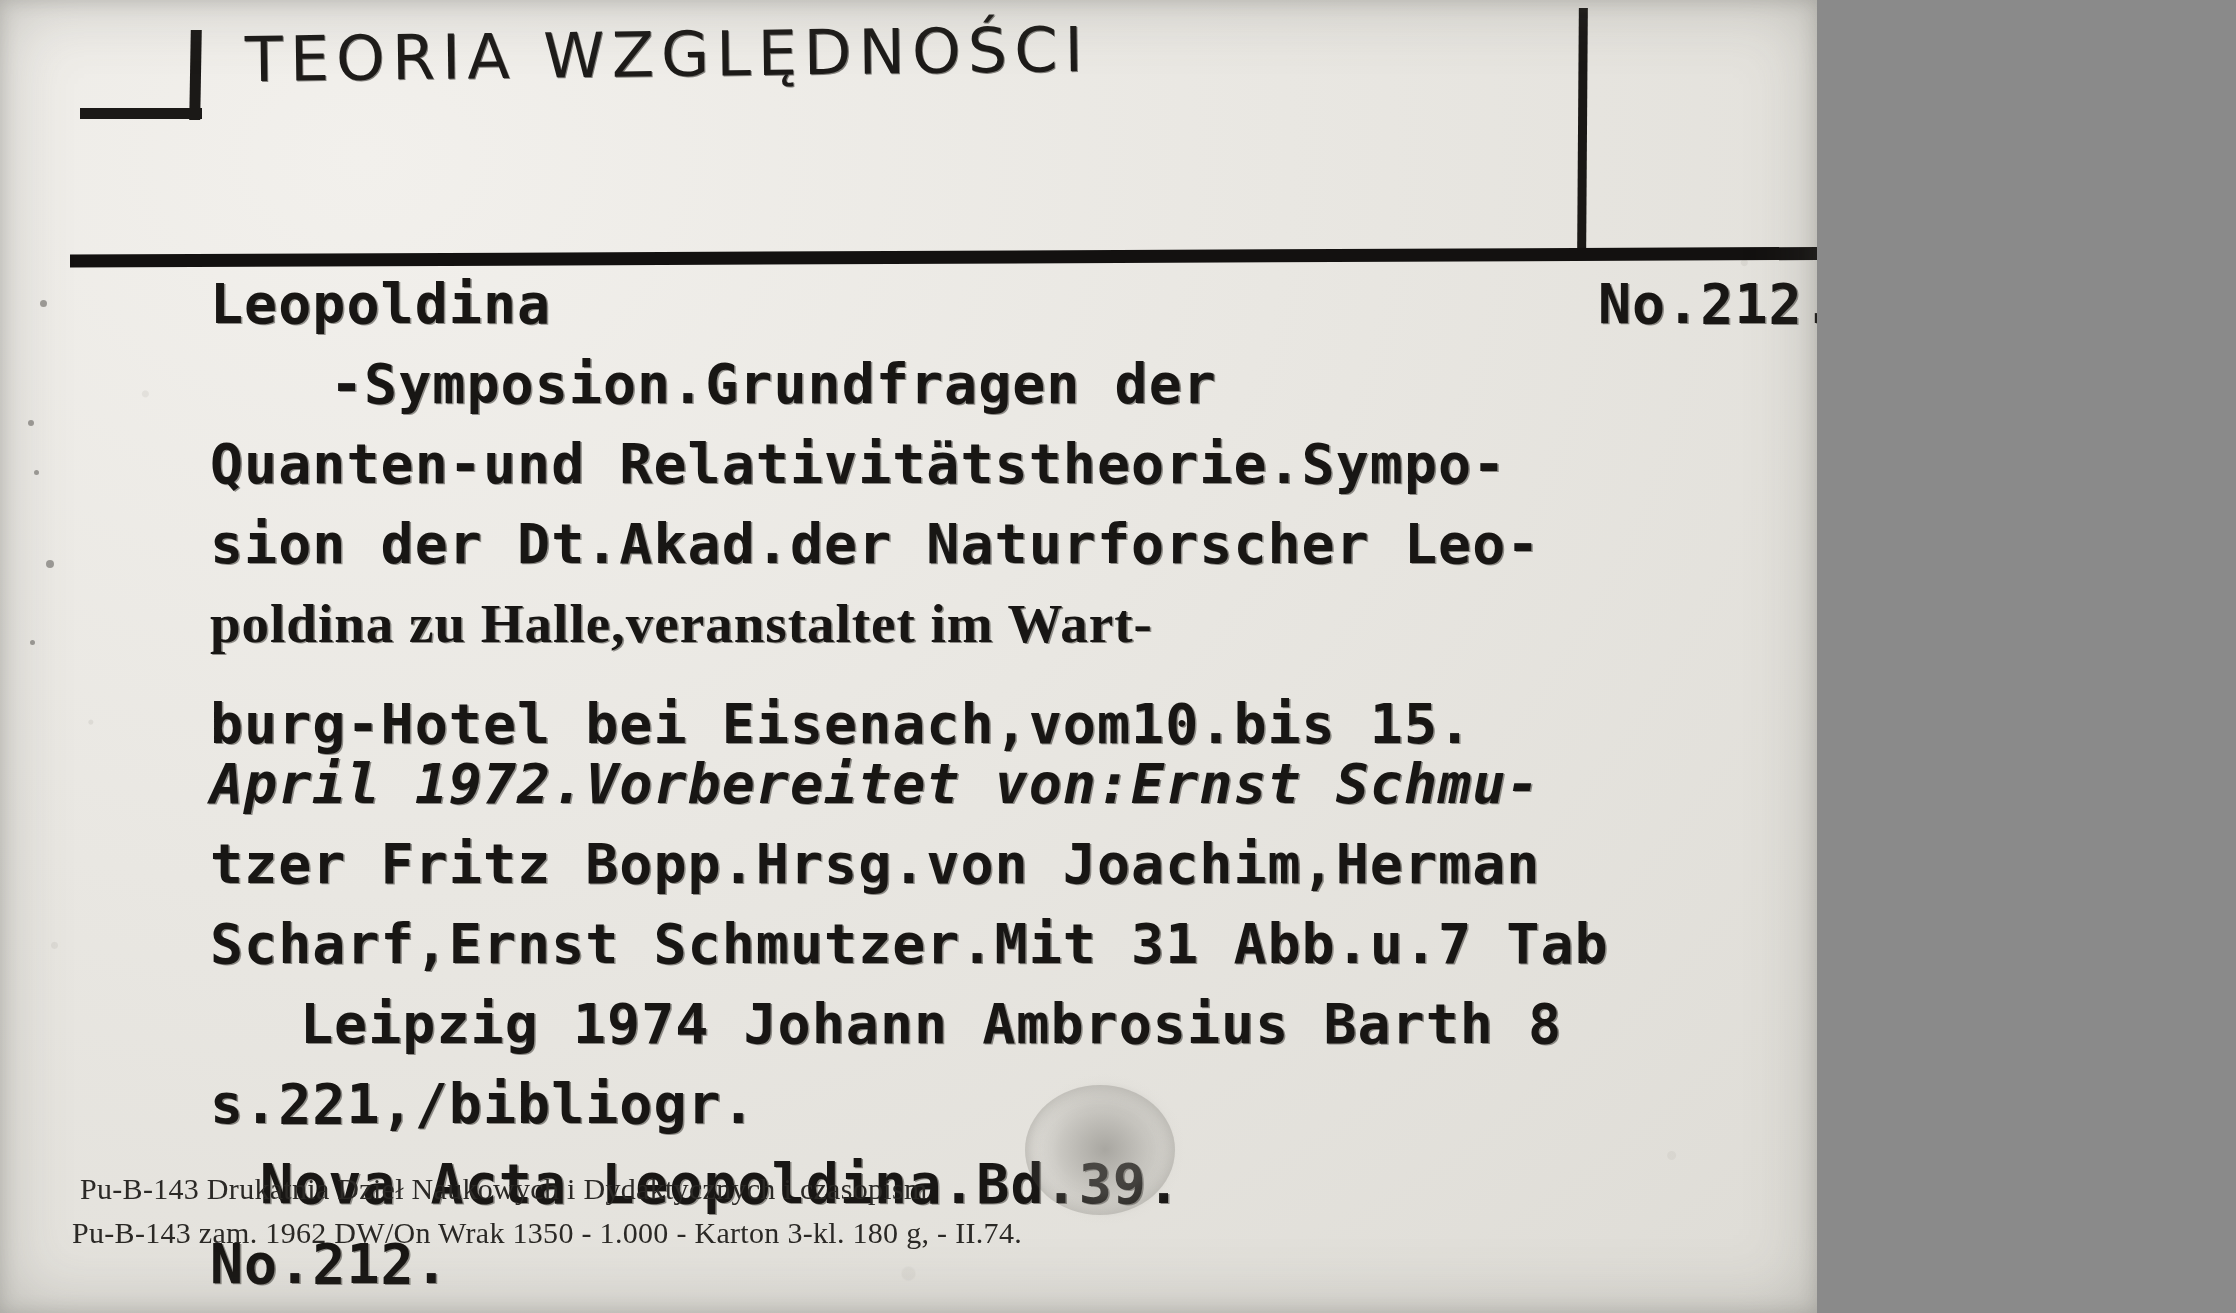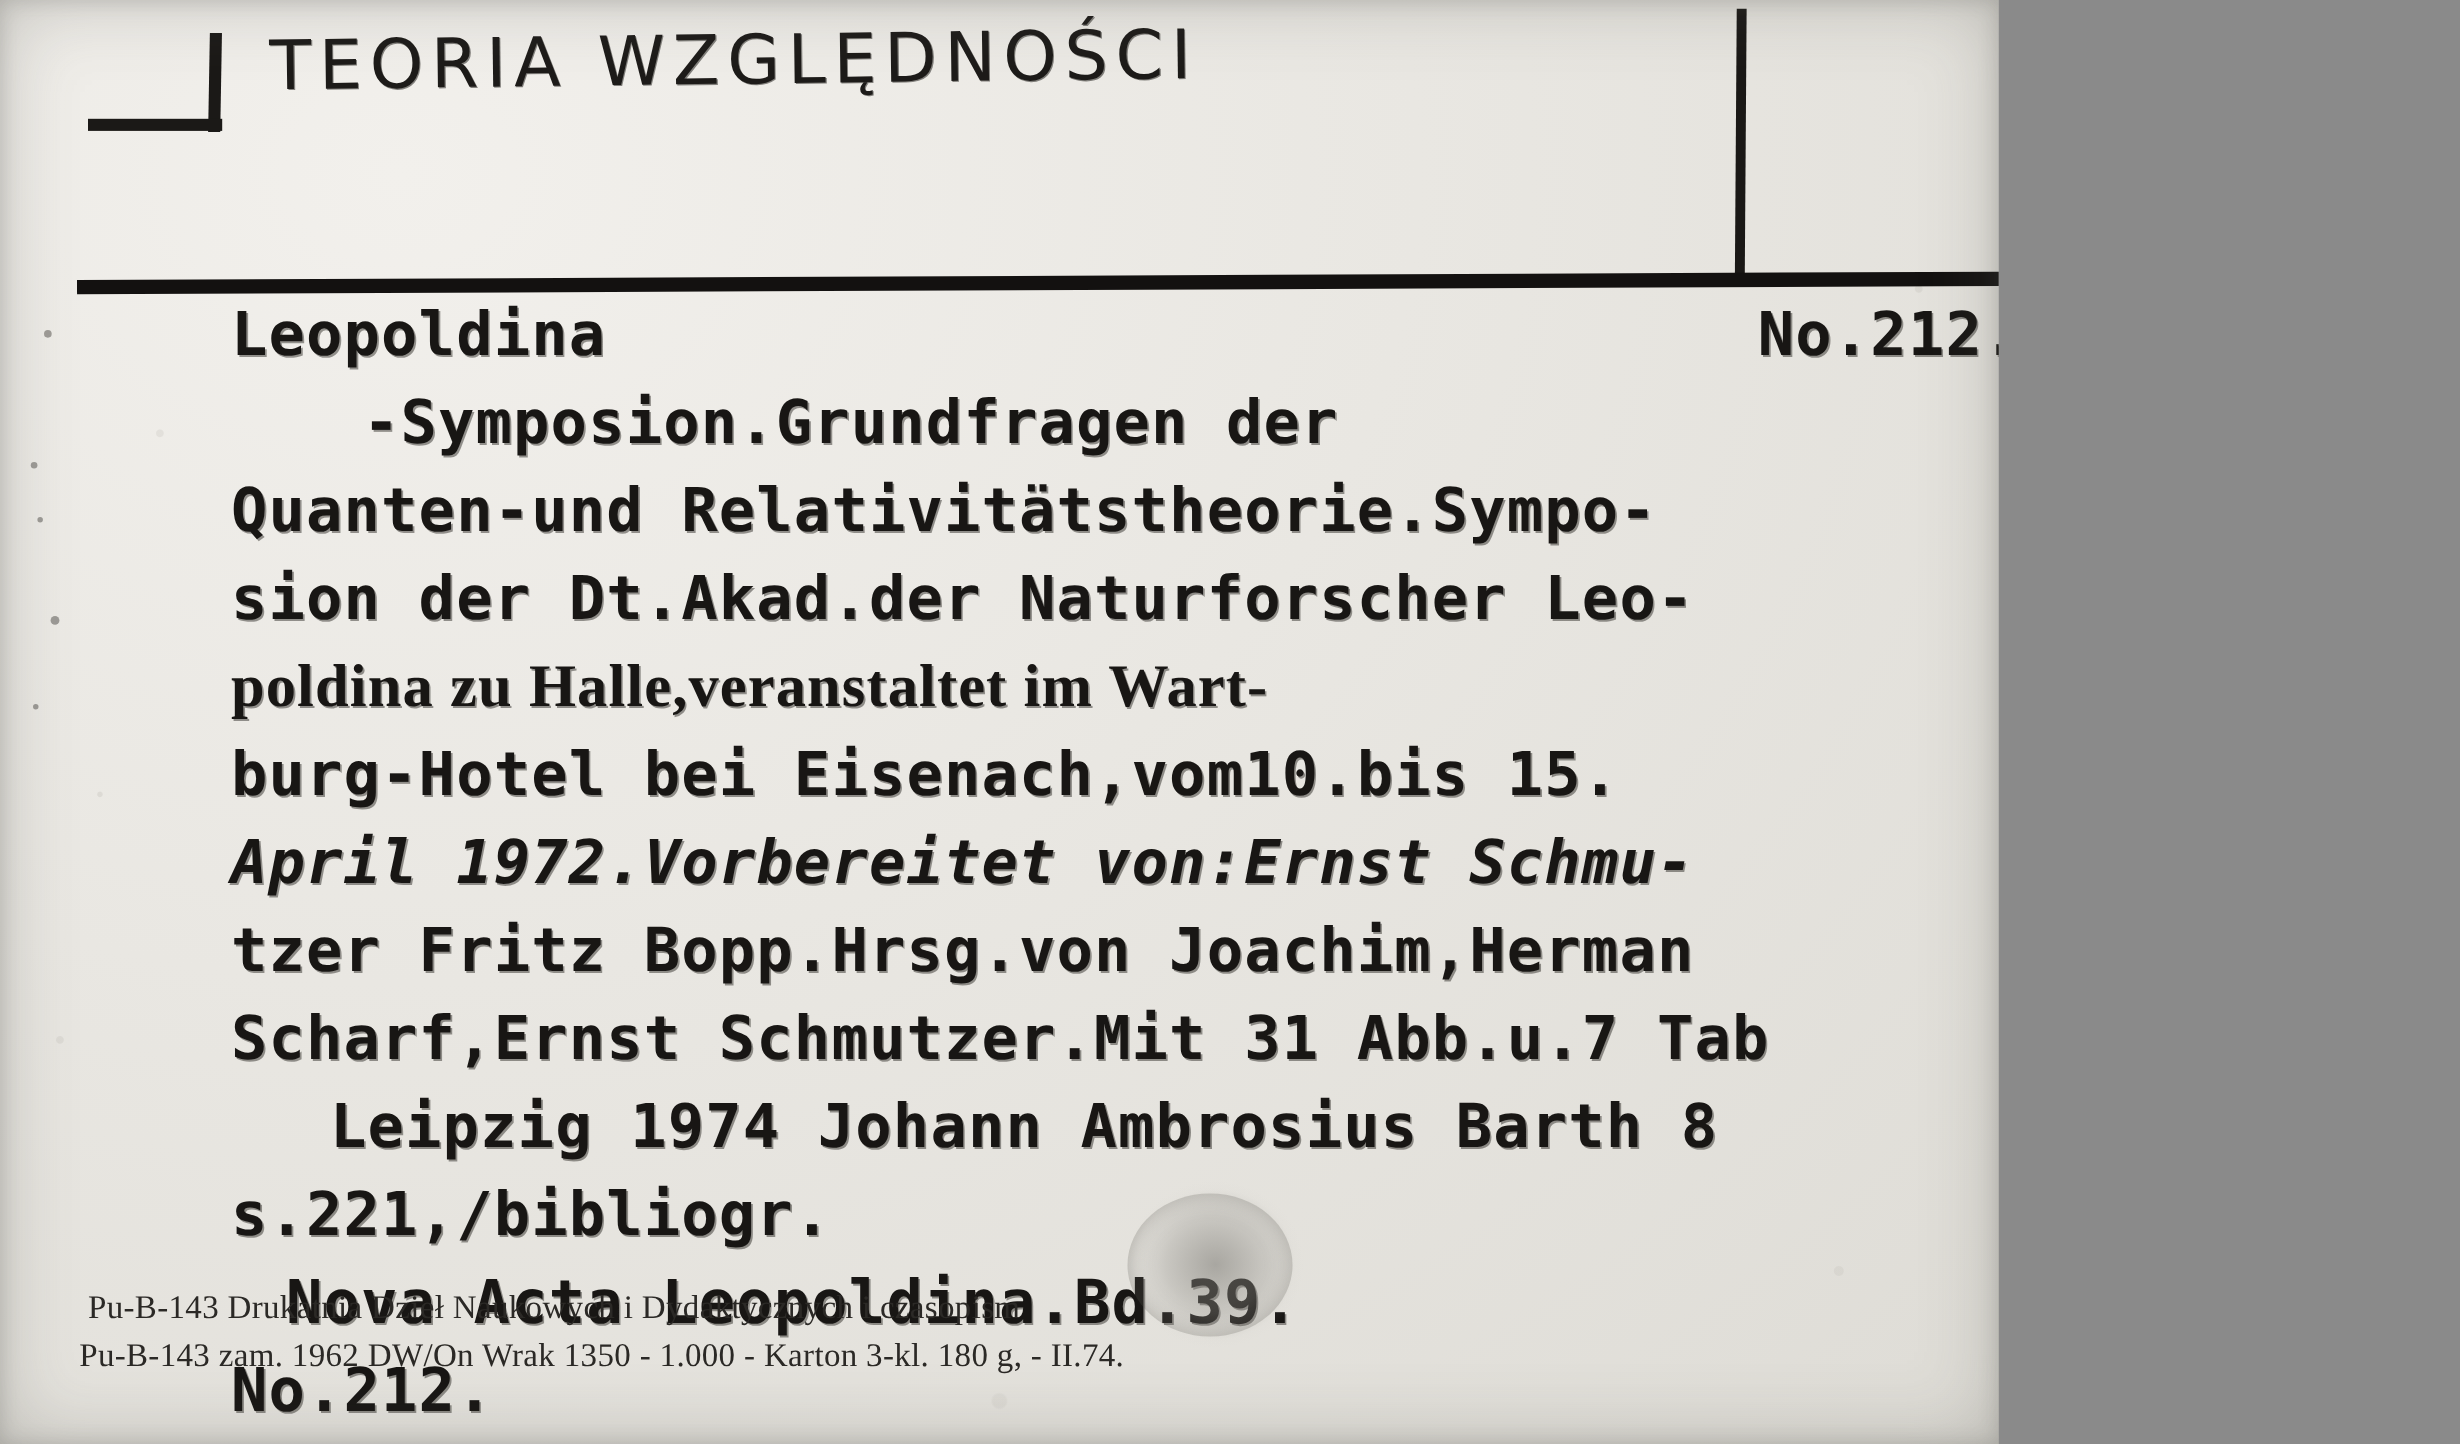--- a/index.html
+++ b/index.html
@@ -117,21 +117,21 @@
 
   .callnum-1 { left: 1600px; top: 186px; }
   .callnum-2 { left: 1598px; top: 272px; }
 
   .line { left: 210px; }
   .L0  { top: 272px; }
   .L1  { top: 352px; left: 330px; }
   .L2  { top: 432px; }
   .L3  { top: 512px; }
   .L4  { top: 592px; font-family: Liberation Serif, serif; }
-  .L5  { top: 672px; }
+  .L5  { top: 692px; }
   .L6  { top: 752px; font-style: italic; }
   .L7  { top: 832px; }
   .L8  { top: 912px; }
   .L9  { top: 992px; left: 300px; }
   .L10 { top: 1072px; }
   .L11 { top: 1152px; left: 260px; }
   .L12 { top: 1232px; }
 
   
   .formtext {

